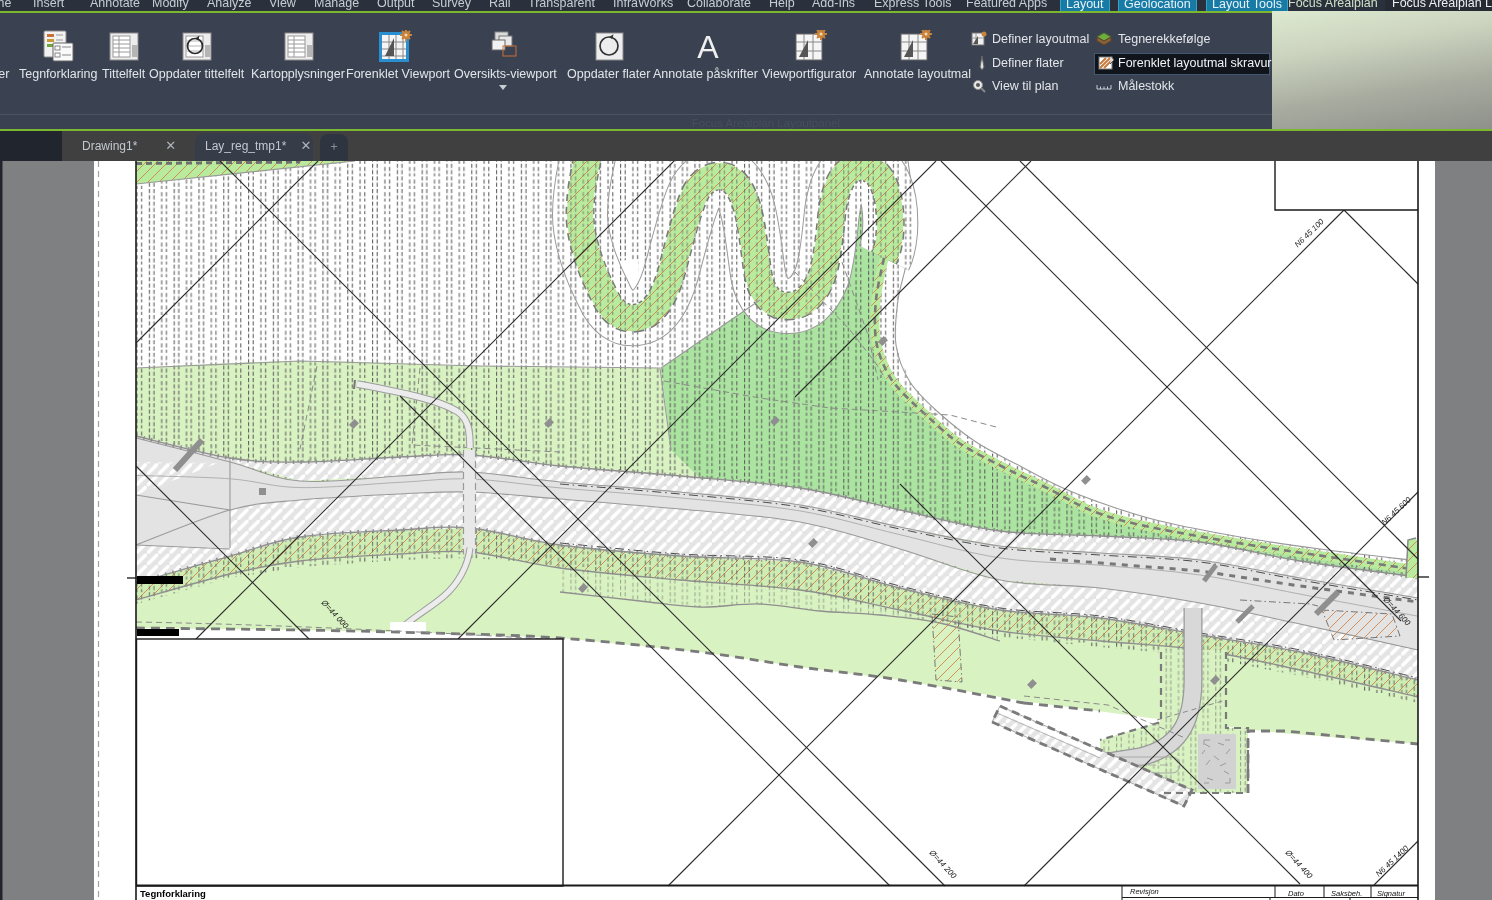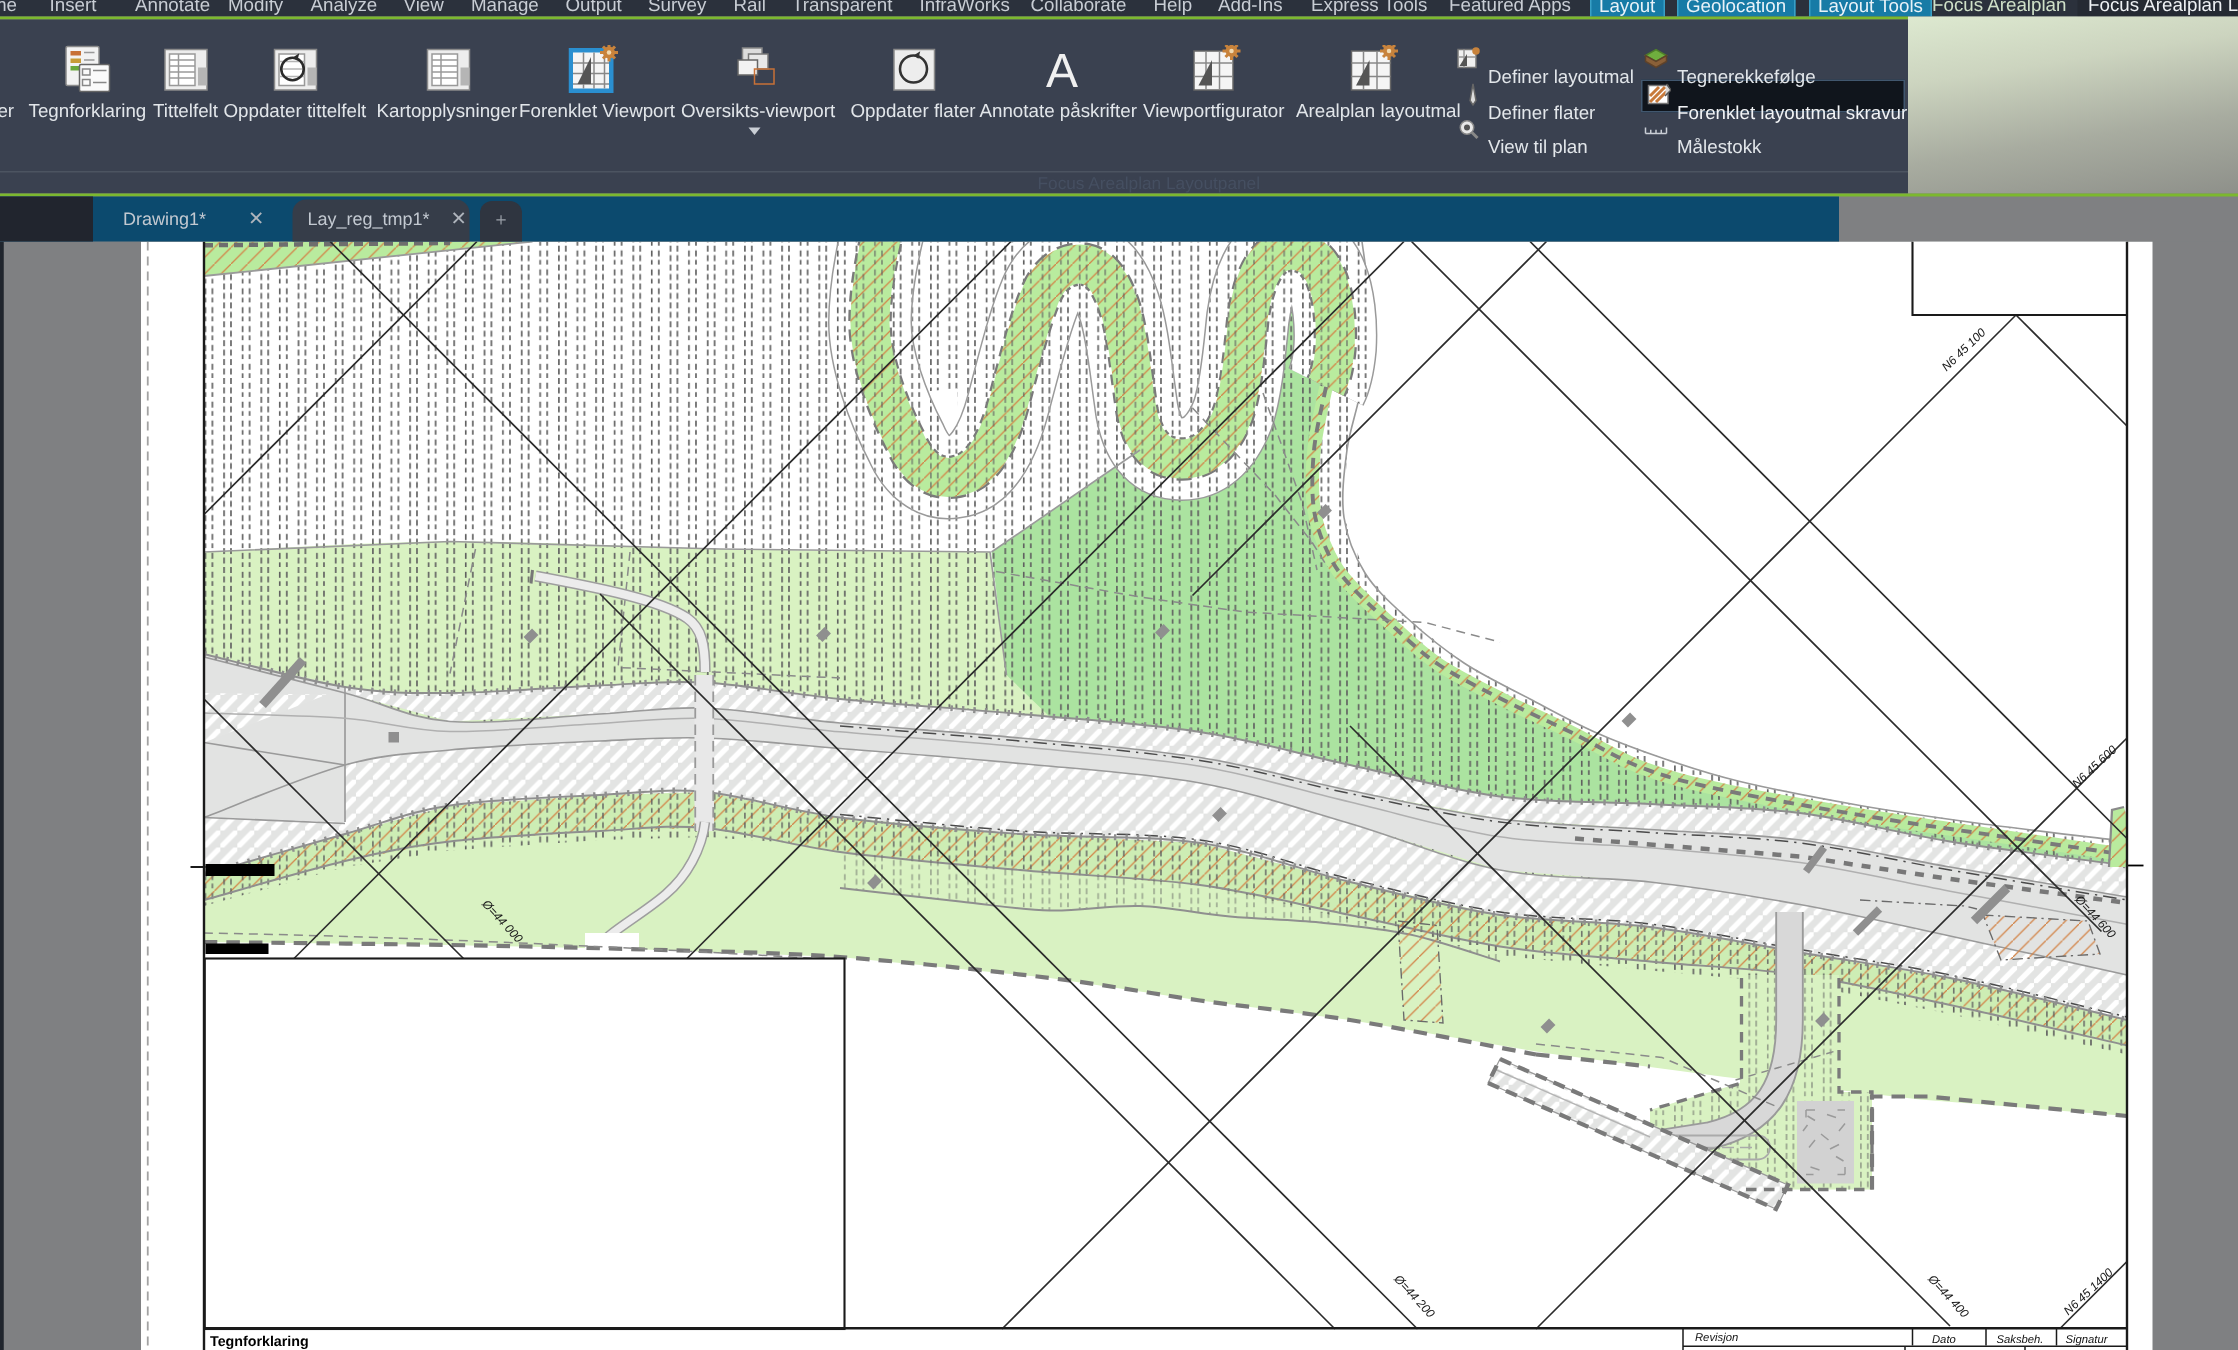--- a/index.html
+++ b/index.html
@@ -8,31 +8,31 @@
   
   #menubar{position:absolute;left:0;top:0;width:1492px;height:11px;background:#2b313c;overflow:hidden;}
   #menubar .mi{position:absolute;top:-4px;font-size:12.5px;color:#c8cdd4;white-space:nowrap;}
   .tabhl{background:#177ba6;border:1px solid #39a0c6;padding:0 5px;margin-left:-6px;height:15px;color:#e8f2f8 !important;}
   #greenline{position:absolute;left:0;top:11px;width:1272px;height:2px;background:#7cb82f;}
   
   #ribbon{position:absolute;left:0;top:13px;width:1272px;height:116px;background:#3a4150;}
   #ribbon .lbl{position:absolute;top:54px;font-size:12.5px;color:#e2e6ea;white-space:nowrap;}
   #ribbon .sep{position:absolute;top:101px;left:0;width:1272px;height:1px;background:#4c5461;}
   #panelname{position:absolute;top:104px;left:440px;width:400px;text-align:right;font-size:11.5px;color:#454f61;}
-  .rlbl2{position:absolute;font-size:12.5px;color:#e2e6ea;white-space:nowrap;margin-top:12px;}
+  .rlbl2{position:absolute;font-size:12.5px;color:#e2e6ea;white-space:nowrap;}
   .ric{position:absolute;width:16px;height:16px;}
   #hlbox{position:absolute;left:1094px;top:40px;width:174px;height:20px;background:#10151c;border:1px solid #41576e;}
   #ribbon .bic{position:absolute;top:17px;width:34px;height:34px;}
   .darr{position:absolute;top:72px;left:499px;width:0;height:0;border-left:4px solid transparent;border-right:4px solid transparent;border-top:5px solid #c9ced5;}
   
   #gradpanel{position:absolute;left:1272px;top:11px;width:220px;height:118px;
      background:linear-gradient(171deg,#dde9d0 0%,#ccd4bf 30%,#a8aca0 65%,#8e908a 100%);}
   #gradgreen{position:absolute;left:0;top:129px;width:1492px;height:2px;background:#7cb82f;}
   
-  #tabbar{position:absolute;left:0;top:131px;width:1226px;height:30px;background:#0c4a6e;}
+  #tabbar{position:absolute;left:0;top:131px;width:1492px;height:30px;background:#404040;}
   #tabbar .dk{position:absolute;left:0;top:0;width:62px;height:30px;background:#21252e;}
   .ftab{position:absolute;top:0;height:30px;line-height:30px;font-size:12px;color:#c3c9d1;}
   .ftabx{color:#aeb4bc;font-size:13px;margin-left:14px;}
   #acttab{position:absolute;left:195px;top:2px;width:118px;height:28px;background:#363d49;border-radius:9px 9px 0 0;}
   #plustab{position:absolute;left:320px;top:3px;width:28px;height:27px;background:#2f3540;border-radius:8px 8px 0 0;}
   
   #canvas{position:absolute;left:0;top:161px;width:1492px;height:739px;background:#7f8082;}
 </style>
 </head>
 <body>
@@ -380,21 +380,21 @@
     <div class="lbl" style="left:-8px">ker</div>
     <div class="lbl" style="left:19px">Tegnforklaring</div>
     <div class="lbl" style="left:102px">Tittelfelt</div>
     <div class="lbl" style="left:149px">Oppdater tittelfelt</div>
     <div class="lbl" style="left:251px">Kartopplysninger</div>
     <div class="lbl" style="left:346px">Forenklet Viewport</div>
     <div class="lbl" style="left:454px">Oversikts-viewport</div>
     <div class="lbl" style="left:567px">Oppdater flater</div>
     <div class="lbl" style="left:653px">Annotate påskrifter</div>
     <div class="lbl" style="left:762px">Viewportfigurator</div>
-    <div class="lbl" style="left:864px">Arealplan layoutmal</div>
+    <div class="lbl" style="left:864px">Annotate layoutmal</div>
     <div id="hlbox"></div>
     <svg class="ric" style="left:971px;top:18px" viewBox="0 0 16 16">
         <rect x="1" y="2" width="12" height="12" fill="#f0f0f0" stroke="#777"></rect>
         <line x1="5" y1="2" x2="5" y2="14" stroke="#999"></line>
         <line x1="1" y1="7" x2="13" y2="7" stroke="#999"></line>
         <path d="M2,13 L7,5 L7,13 Z" fill="#555"></path>
         <circle cx="13" cy="3" r="2.5" fill="#c8833c"></circle>
       </svg>
     <svg class="ric" style="left:974px;top:42px" viewBox="0 0 16 16">
         <path d="M8,1 L10,12 L8,15 L6,12 Z" fill="#ddd" stroke="#666"></path>

